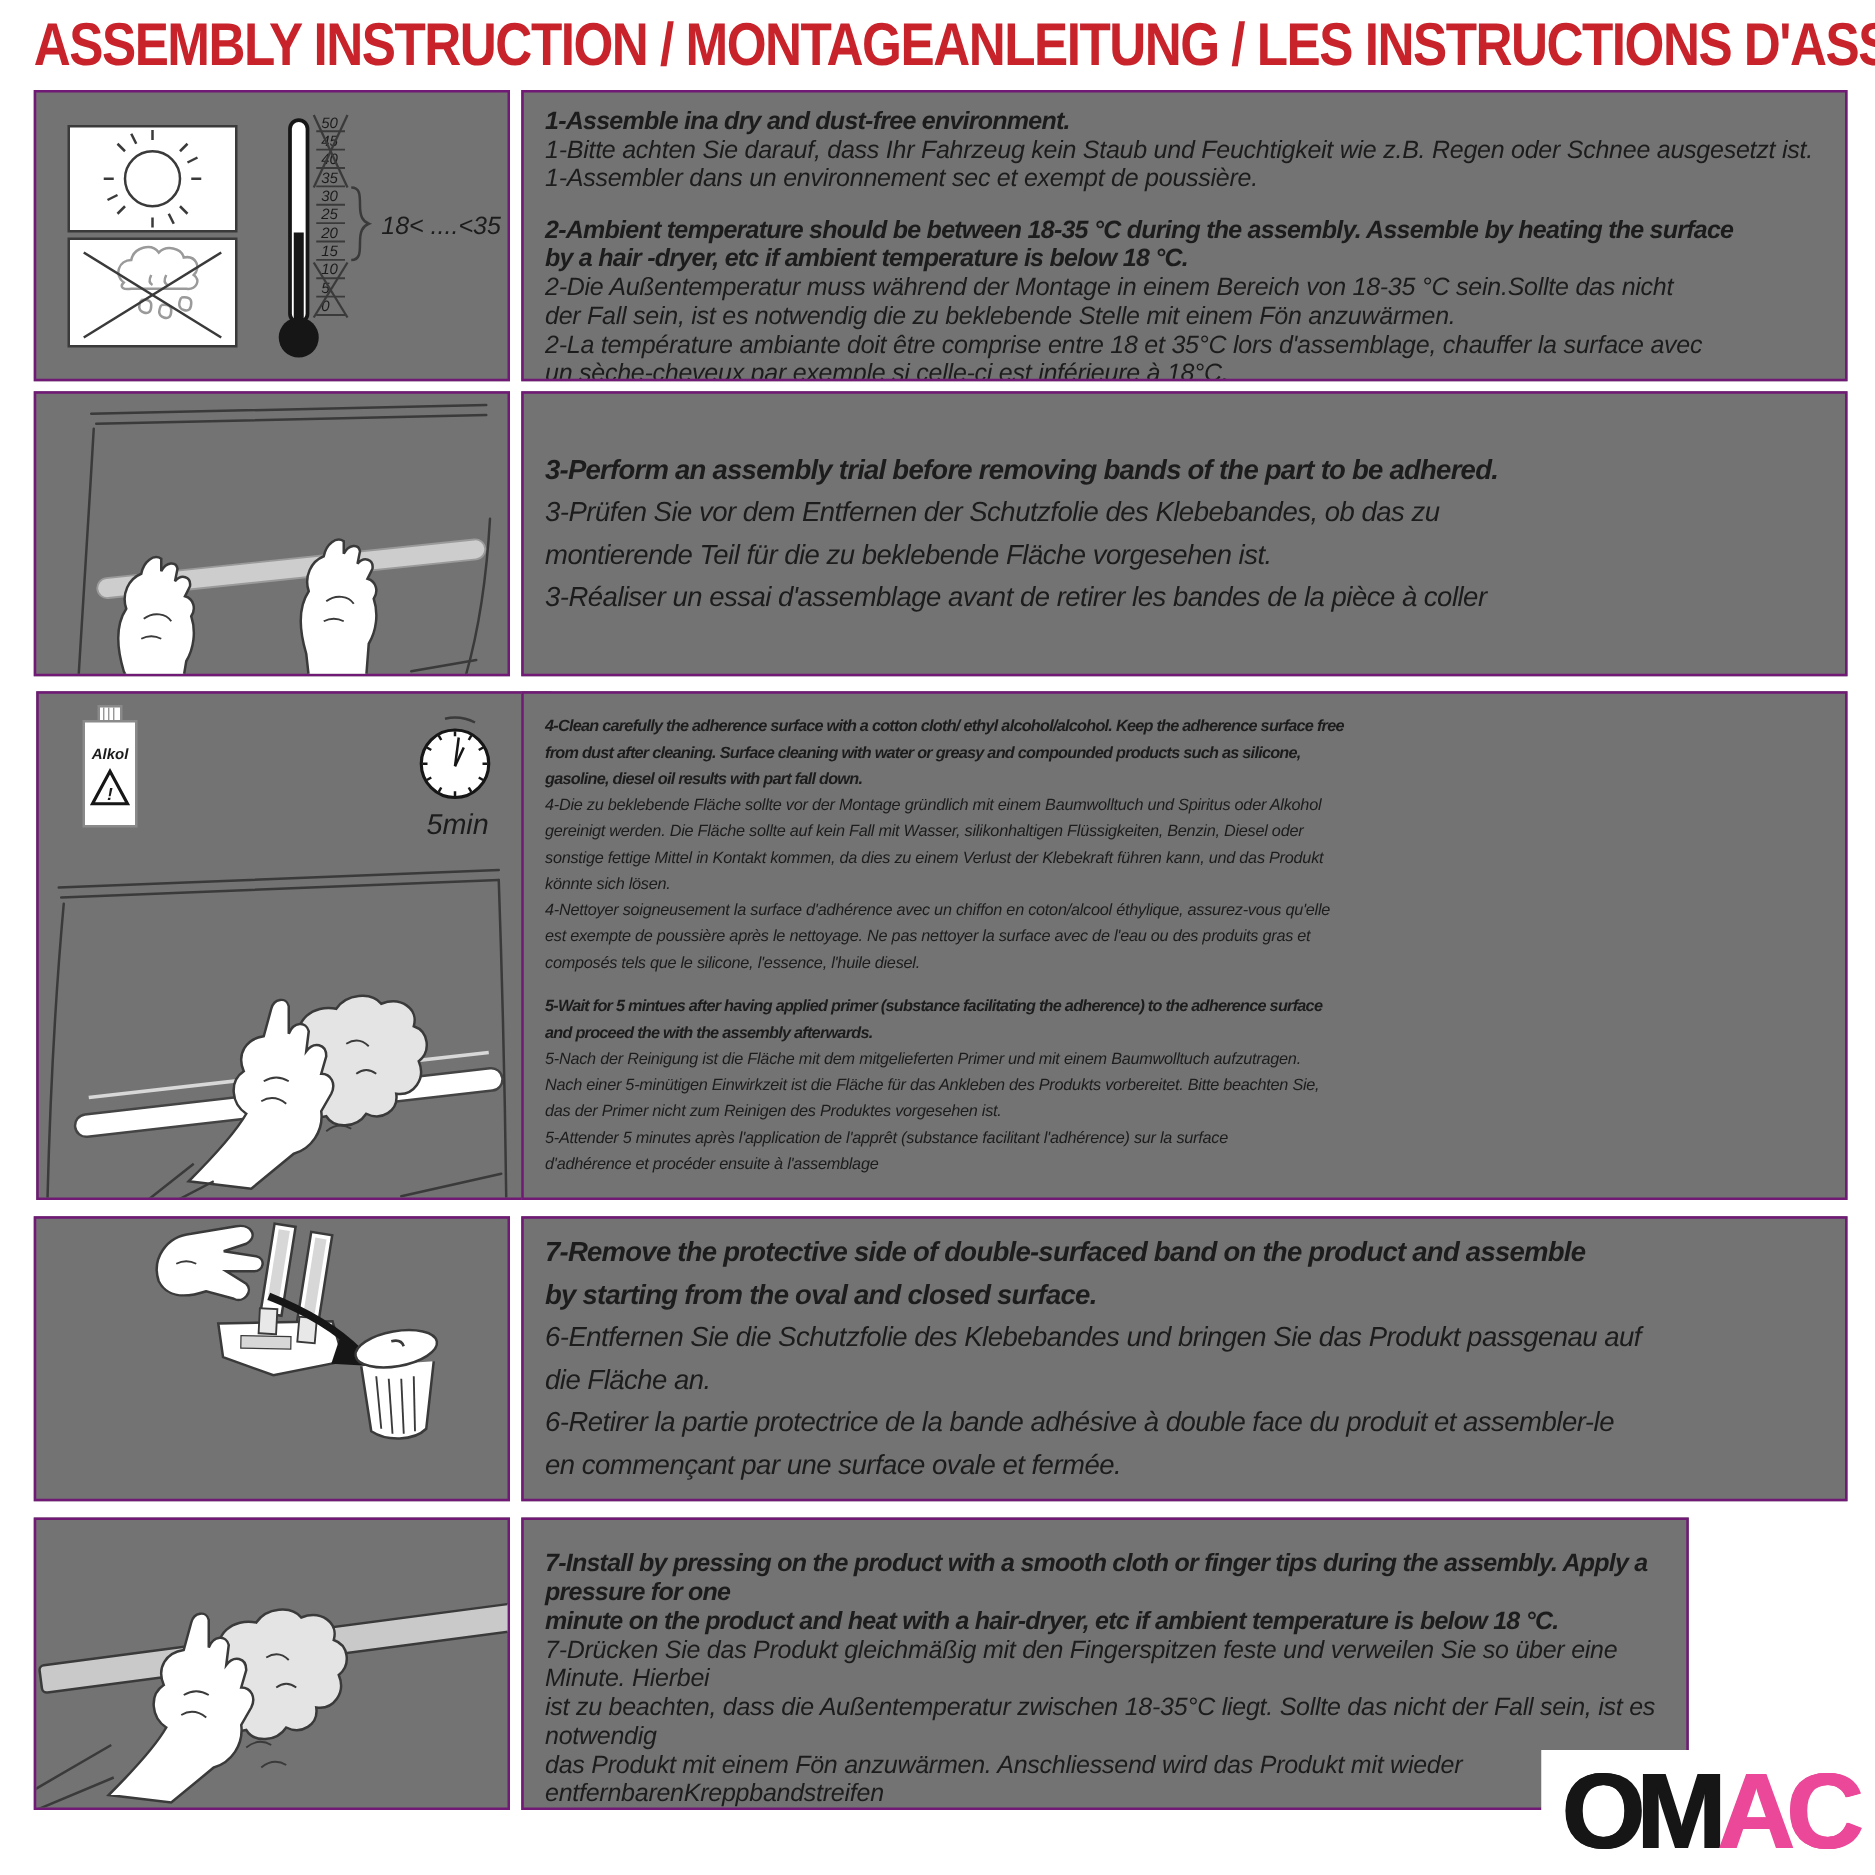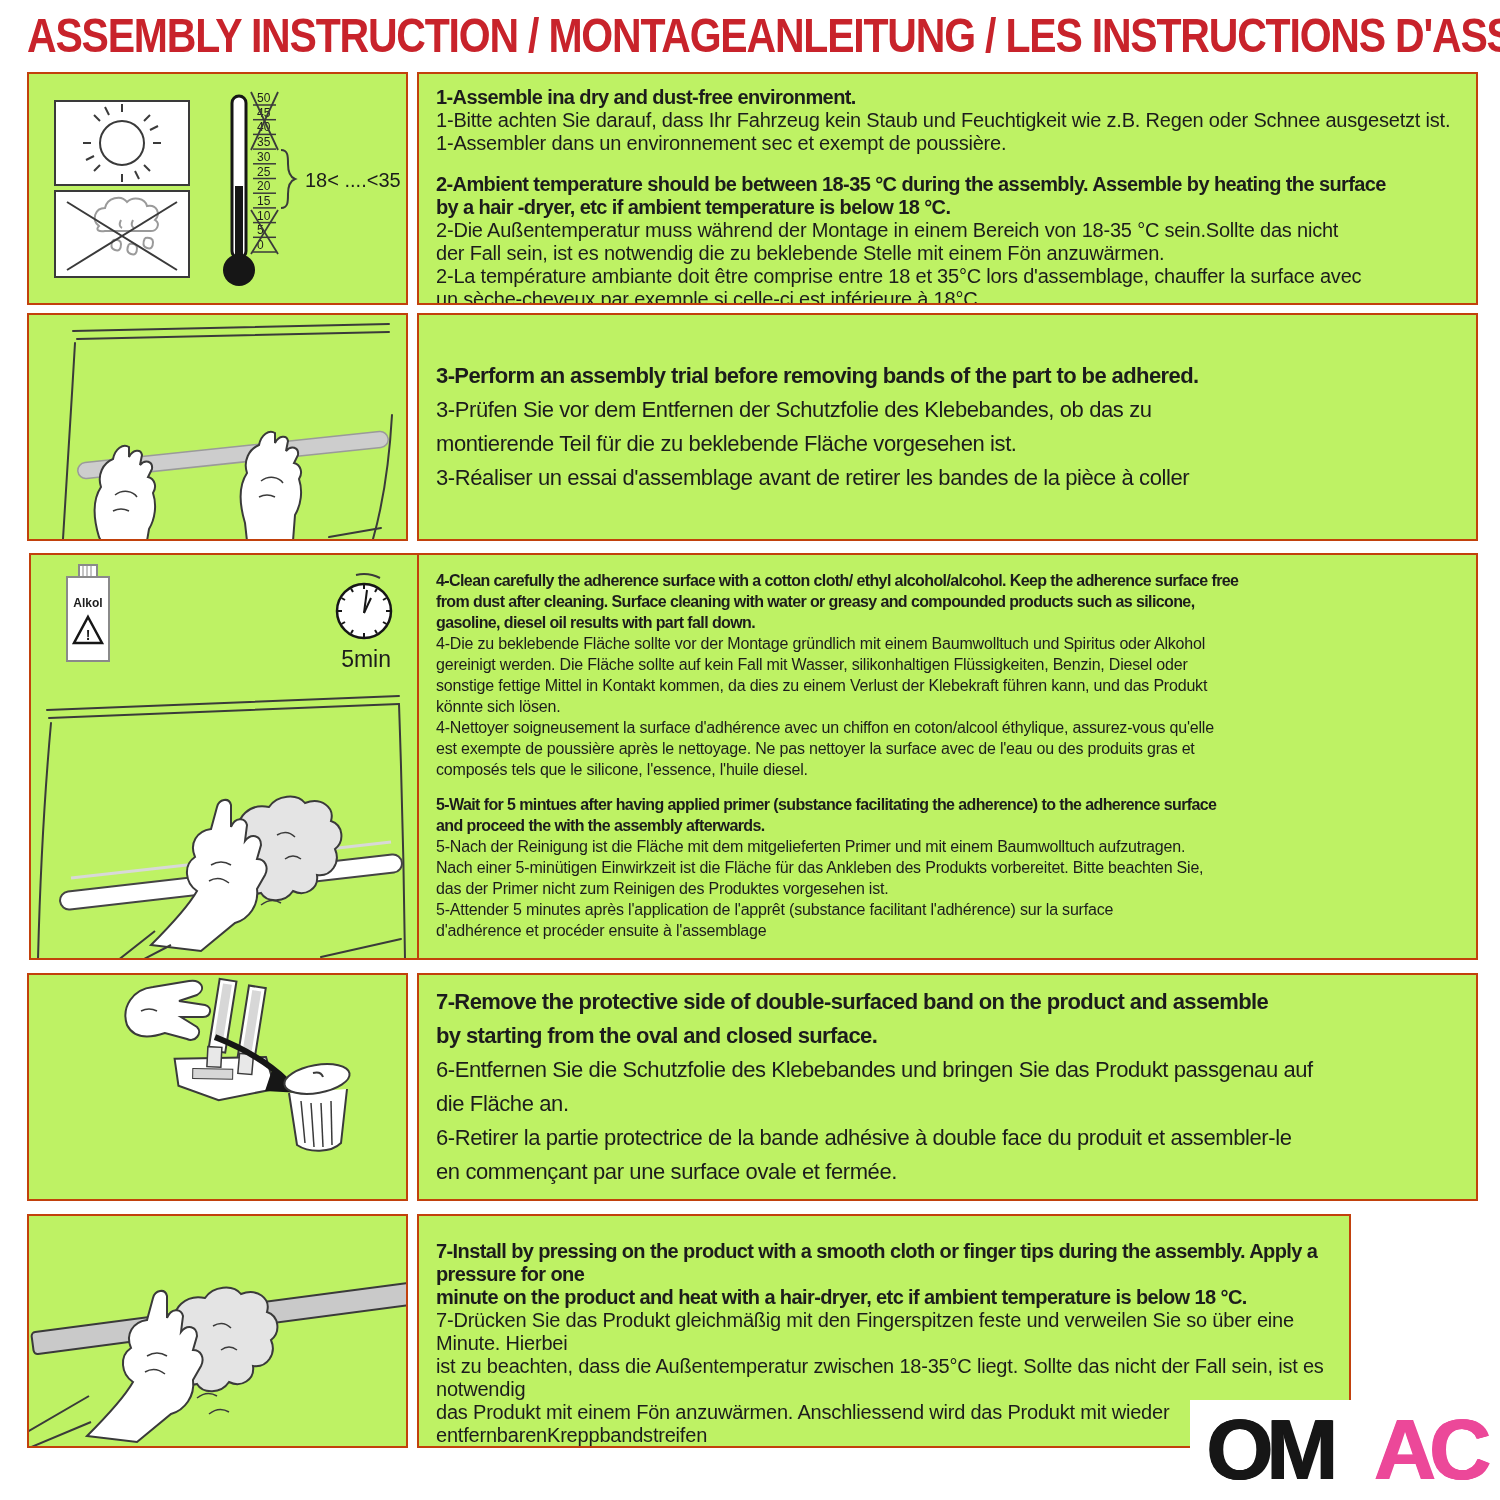--- a/index.html
+++ b/index.html
@@ -1,35 +1,35 @@
 <!DOCTYPE html>
 <html><head>
 <meta charset="utf-8">
 <style>
   html,body{margin:0;padding:0;background:#fff;}
   body{width:1500px;height:1500px;position:relative;overflow:hidden;
        font-family:"Liberation Sans",sans-serif;color:#1c1c1c;}
-  .box{position:absolute;border:2px solid #c2410c;box-sizing:border-box;background:#bef264;overflow:hidden;}
+  .box{position:absolute;border:2px solid #701a75;box-sizing:border-box;background:#737373;overflow:hidden;font-style:italic;}
   .page-title{position:absolute;left:27px;top:8px;width:1450px;
        font-size:41px;font-weight:bold;letter-spacing:-1.2px;
        transform:scaleY(1.18);transform-origin:top left;white-space:nowrap;}
   
   .small p{font-size:20px;line-height:23px;margin:0;white-space:pre-line;letter-spacing:-0.2px;}
-  .smaller p{font-size:16px;line-height:21px;margin:0;white-space:pre-line;letter-spacing:-0.2px;}
+  .smaller p{font-size:13px;line-height:21px;margin:0;white-space:pre-line;letter-spacing:-0.2px;}
   .big p{font-size:22px;line-height:34px;margin:0;white-space:pre-line;letter-spacing:-0.4px;}
   p.b{font-weight:bold;letter-spacing:-0.6px;}
   .gap{margin-top:18px !important;}
   .gap-sm{margin-top:14px !important;}
   .txtpanel{padding:12px 14px 0 17px;}
   .center{display:flex;flex-direction:column;justify-content:center;padding-top:0;}
   svg{display:block;}
   svg text{font-family:"Liberation Sans",sans-serif;fill:#1c1c1c;}
   .logo{position:absolute;top:1400px;right:16px;height:98px;background:#fff;
         padding-left:16px;display:flex;align-items:center;z-index:5;
-        font-size:86px;font-weight:bold;letter-spacing:-7px;line-height:1;gap:43px;}
+        font-size:86px;font-weight:bold;letter-spacing:-7px;line-height:1;}
   .logo .lb{text-shadow:1px 0 0 currentColor,-0.5px 0 0 currentColor;}
 </style>
 </head>
 <body>
 
 <div class="page-title" style="color:#C8232B;">ASSEMBLY INSTRUCTION / MONTAGEANLEITUNG / LES INSTRUCTIONS D'ASSEMBLAGE</div>
 
 <div class="box" style="left:27px;top:72px;width:381px;height:233px;">
   <svg viewBox="0 0 381 233" width="381" height="233">
 

